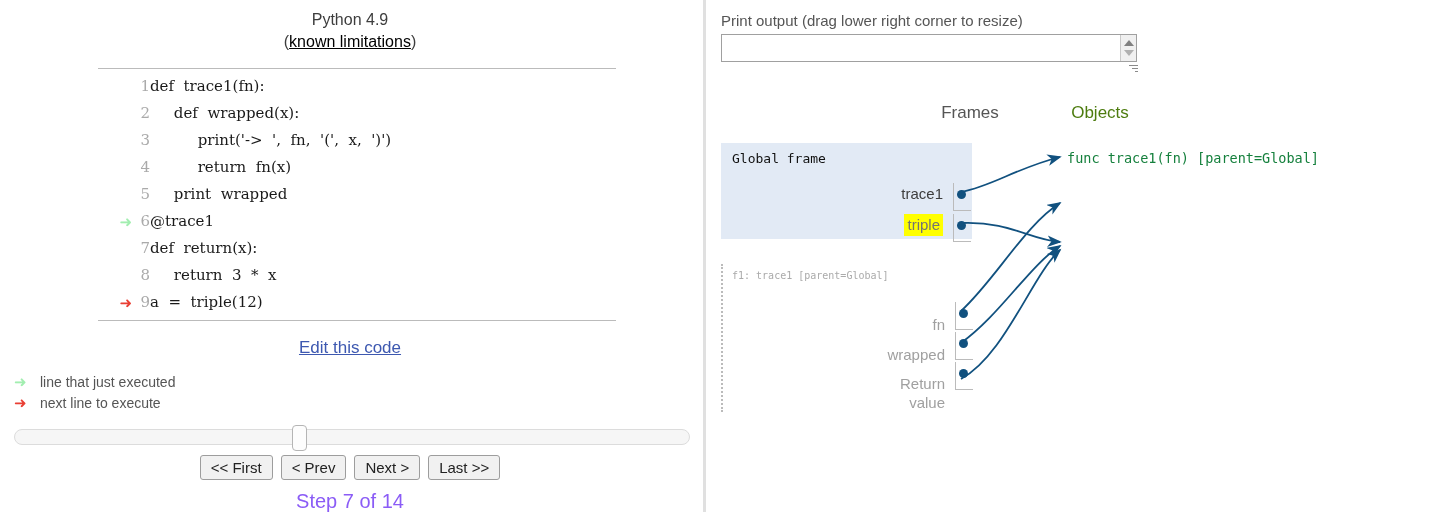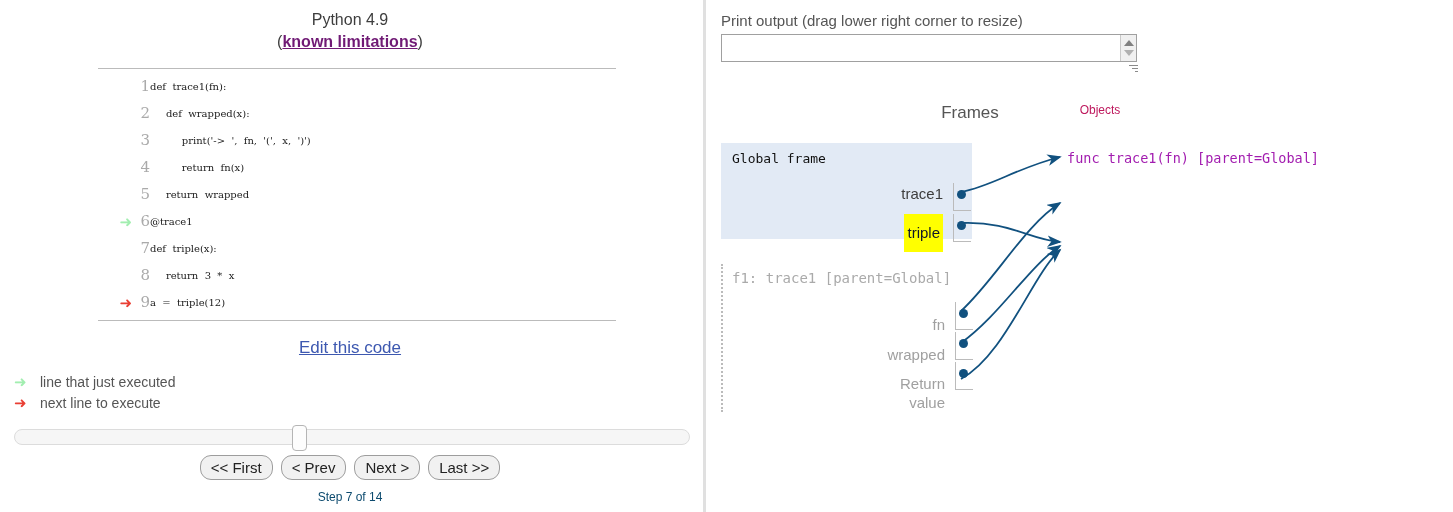--- a/index.html
+++ b/index.html
@@ -13,56 +13,56 @@
   
   #divider{position:absolute;left:703px;top:0;width:3px;height:512px;background:#e0e0e0;}
 
   
   #left{position:absolute;left:0;top:0;width:700px;height:512px;}
 
   #py-version{position:absolute;left:0;top:10px;width:700px;text-align:center;
     font-size:16px;color:#3d3d3d;line-height:20px;}
   #py-limits-line{position:absolute;left:0;top:32px;width:700px;text-align:center;
     font-size:16px;color:#3d3d3d;line-height:20px;}
-  #py-limits-line a{color:#701a75;text-decoration:underline;cursor:pointer;font-weight:bold;}
+  #py-limits-line a{color:#000000;text-decoration:underline;cursor:pointer;}
 
   #code-wrap{position:absolute;left:98px;top:68px;width:518px;}
   #code-wrap .hr{height:1px;background:#bbb;width:518px;}
   table.codetbl{border-collapse:collapse;margin-top:4px;}
   table.codetbl td{padding:0;vertical-align:top;}
   td.arrowcell{width:34px;text-align:right;padding-right:4px;
     font-size:15px;line-height:27px;height:27px;}
   td.lineno{width:18px;text-align:right;color:#aaa;
     font-family:"DejaVu Serif",serif;font-size:15px;line-height:27px;height:27px;
     padding-right:9px;}
-  td.codeline{font-family:"DejaVu Serif",serif;font-size:10px;line-height:27px;height:27px;
+  td.codeline{font-family:"DejaVu Serif",serif;font-size:15px;line-height:27px;height:27px;
     color:#1a1a1a;white-space:pre;}
   .arrow-green{color:#a2eeb0;}
   .arrow-red{color:#e93f34;}
   #code-bottom-hr{position:absolute;left:98px;top:320px;width:518px;height:1px;background:#bbb;}
 
   #edit-code{position:absolute;left:0;top:338px;width:700px;text-align:center;
     font-size:17px;}
   #edit-code a{color:#3d58b0;text-decoration:underline;cursor:pointer;}
 
   #legend{position:absolute;left:14px;top:371px;}
   .legend-row{height:21px;line-height:21px;font-size:14px;color:#555;white-space:nowrap;}
   .legend-row .lg-arrow{display:inline-block;width:26px;font-size:15px;}
 
   #slider{position:absolute;left:14px;top:429px;width:676px;height:16px;
     background:#f6f6f6;border:1px solid #dcdcdc;border-radius:8px;box-sizing:border-box;}
   #slider-handle{position:absolute;left:286px;top:-5px;width:15px;height:26px;
     background:#fdfdfd;border:1px solid #b5b5b5;border-radius:4px;box-sizing:border-box;}
 
   #btnrow{position:absolute;left:0;top:455px;width:700px;text-align:center;}
   #btnrow button{font-family:"Liberation Sans",sans-serif;font-size:15px;color:#222;
-    background:#f1f1f1;border:1px solid #9d9d9d;border-radius:11px;
+    background:#f1f1f1;border:1px solid #9d9d9d;border-radius:3px;
     padding:3px 10px;margin:0 4px;cursor:pointer;}
   #stepcount{position:absolute;left:0;top:490px;width:700px;text-align:center;
-    font-size:12px;color:#0c4a6e;}
+    font-size:20px;color:#8b5cf6;}
 
   
   #right{position:absolute;left:710px;top:0;width:743px;height:432px;}
 
   #print-label{position:absolute;left:11px;top:12px;font-size:15px;color:#555;}
   #print-box{position:absolute;left:11px;top:34px;width:416px;height:28px;
     border:1px solid #a0a0a0;background:#fff;box-sizing:border-box;}
   #print-text{position:absolute;left:4px;top:4px;font-family:"DejaVu Sans Mono",monospace;
     font-size:12px;color:#222;white-space:pre;}
   #print-scroll{position:absolute;right:0;top:0;width:16px;height:26px;background:#f0f0f0;
@@ -70,45 +70,45 @@
   .sb-arrow{position:absolute;left:3px;width:0;height:0;border-left:5px solid transparent;
     border-right:5px solid transparent;}
   .sb-up{top:5px;border-bottom:6px solid #808080;}
   .sb-down{top:15px;border-top:6px solid #b0b0b0;}
   #resize-grip{position:absolute;left:418px;top:64px;width:10px;height:10px;}
   #resize-grip i{position:absolute;right:0;background:#8a8a8a;height:1px;display:block;}
 
   #frames-hdr{position:absolute;left:200px;top:103px;width:120px;text-align:center;
     font-size:17px;color:#555;}
   #objects-hdr{position:absolute;left:330px;top:103px;width:120px;text-align:center;
-    font-size:12px;color:#be185d;}
+    font-size:17px;color:#4d7c0f;}
 
   
   #globalframe{position:absolute;left:11px;top:143px;width:251px;height:96px;
     background:#e2eaf5;}
   #globalframe .fr-title{position:absolute;left:11px;top:8px;
     font-family:"DejaVu Sans Mono",monospace;font-size:13px;color:#111;}
   #f1frame{position:absolute;left:11px;top:264px;width:251px;height:148px;
     border-left:2px dotted #bbb;box-sizing:border-box;}
   #f1frame .fr-title{position:absolute;left:9px;top:6px;
-    font-family:"DejaVu Sans Mono",monospace;font-size:14px;color:#aaa;white-space:nowrap;}
+    font-family:"DejaVu Sans Mono",monospace;font-size:10px;color:#aaa;white-space:nowrap;}
 
   .varrow{position:absolute;height:30px;}
   .varname{position:absolute;right:28px;top:0;height:22px;line-height:22px;
     font-size:15px;white-space:nowrap;text-align:right;}
   .varname.zombie{color:#a0a0a0;margin-top:12px;}
-  .varname.hl{background:#ffff00;color:#0f172a;padding:8px 3px;}
+  .varname.hl{background:#ffff00;color:#737373;padding:0 3px;}
   .varvalue{position:absolute;left:0;top:0;width:18px;height:28px;
     border-left:1px solid #bbb;border-bottom:1px solid #bbb;box-sizing:border-box;}
   .varvalue .dot{position:absolute;left:3px;top:7px;width:9px;height:9px;border-radius:50%;
     background:#11517f;}
 
   
   .objrow{position:absolute;font-family:"DejaVu Sans Mono",monospace;font-size:13.5px;
-    color:#a21caf;white-space:nowrap;}
+    color:#15803d;white-space:nowrap;}
   .objrow.hl{background:#ffff00;}
 
   #arrows{position:absolute;left:0;top:0;width:743px;height:512px;pointer-events:none;}
 </style>
 </head>
 <body>
 
 <div class="root">
 
   <div id="divider"></div>
@@ -138,31 +138,31 @@
               <td class="codeline">          print('-&gt;  ',  fn,  '(',  x,  ')')</td>
             </tr>
             <tr>
               <td class="arrowcell"></td>
               <td class="lineno">4</td>
               <td class="codeline">          return  fn(x)</td>
             </tr>
             <tr>
               <td class="arrowcell"></td>
               <td class="lineno">5</td>
-              <td class="codeline">     return  wrapped</td>
+              <td class="codeline">     print  wrapped</td>
             </tr>
             <tr>
               <td class="arrowcell"><span class="arrow-green">➜</span></td>
               <td class="lineno">6</td>
               <td class="codeline">@trace1</td>
             </tr>
             <tr>
               <td class="arrowcell"></td>
               <td class="lineno">7</td>
-              <td class="codeline">def  triple(x):</td>
+              <td class="codeline">def  return(x):</td>
             </tr>
             <tr>
               <td class="arrowcell"></td>
               <td class="lineno">8</td>
               <td class="codeline">     return  3  *  x</td>
             </tr>
             <tr>
               <td class="arrowcell"><span class="arrow-red">➜</span></td>
               <td class="lineno">9</td>
               <td class="codeline">a  =  triple(12)</td>

